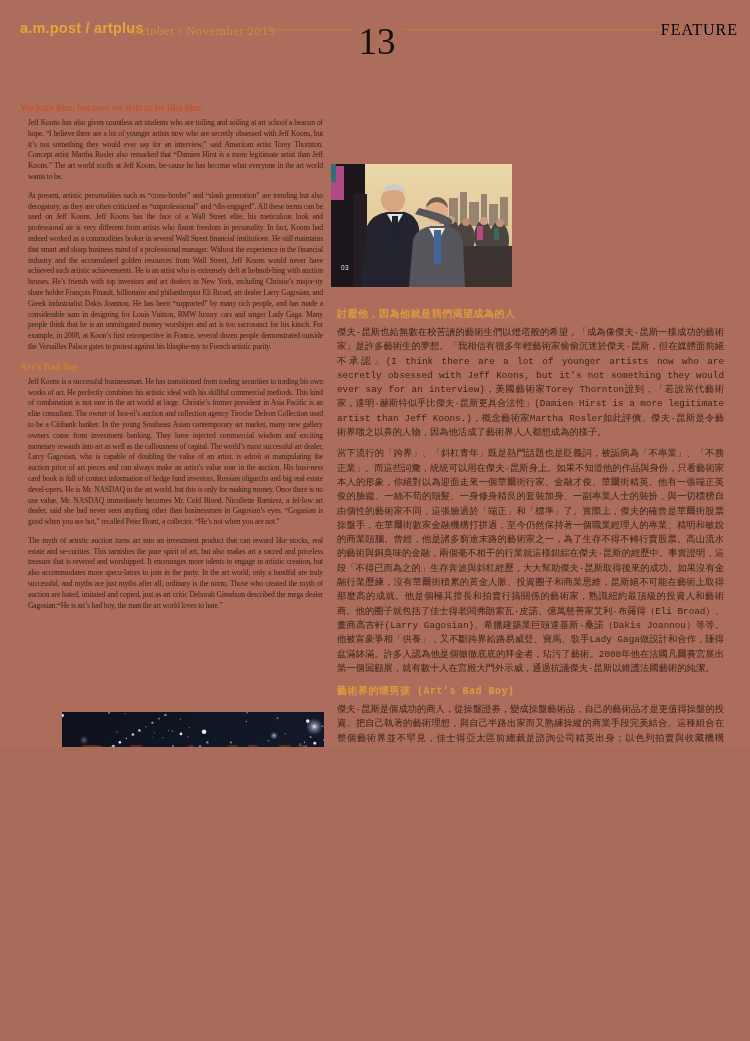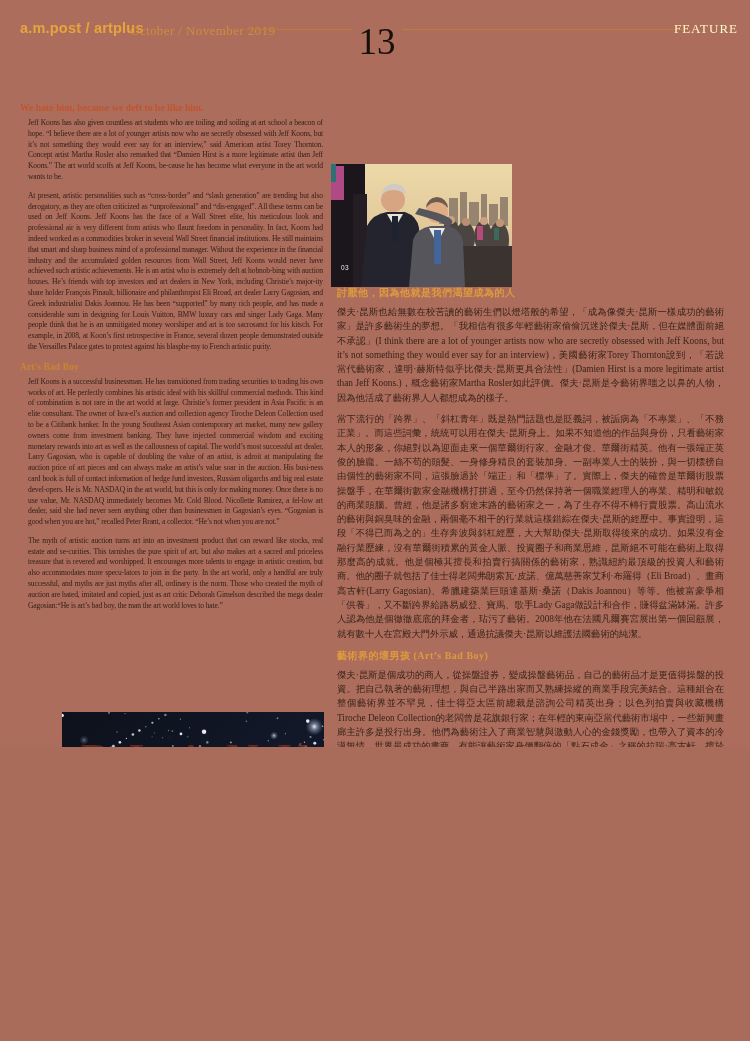--- a/index.html
+++ b/index.html
@@ -7,31 +7,31 @@
         font-family:"Liberation Serif",serif;}
   
   .logo{position:absolute;left:20px;top:20px;font-family:"Liberation Sans",sans-serif;
         font-weight:bold;font-size:14.5px;color:#e5a53d;letter-spacing:.2px;}
   .issue{position:absolute;left:130px;top:23px;font-size:13px;color:#d08d3a;letter-spacing:.4px;}
   .hline{position:absolute;top:29px;height:0;border-top:1px solid #c07c33;}
   .hline.l{left:246px;width:106px;}
   .hline.r{left:402px;width:284px;}
   .pageno{position:absolute;left:352px;top:4px;width:50px;text-align:center;
           font-size:37px;color:#17100a;font-family:"Liberation Serif",serif;margin-top:16px;}
-  .feature{position:absolute;right:12px;top:21px;font-size:13px;color:#fef9c3;letter-spacing:1px;}
+  .feature{position:absolute;right:12px;top:21px;font-size:16px;color:#000000;letter-spacing:1px;}
   
   #col-en{position:absolute;left:20px;top:103px;width:303px;height:606px;overflow:hidden;}
   #col-en h3{margin:0 0 5px 0;font-size:9.5px;font-weight:bold;letter-spacing:.1px;}
   #col-en h3.red{color:#c05430;}
   #col-en h3.gold{color:#cc8430;margin-top:9px;}
   #col-en p{margin:0 0 8px 8px;font-size:7.6px;line-height:10.8px;letter-spacing:-0.15px;
             text-align:justify;color:#33211a;}
   
-  #col-zh{position:absolute;left:337px;top:286px;width:399px;height:600px;overflow:hidden;
-          font-family:Liberation Serif, serif;}
+  #col-zh{position:absolute;left:337px;top:307px;width:399px;height:600px;overflow:hidden;
+          font-family:Liberation Mono, monospace;}
   #col-zh h3{margin:0 0 5px 0;font-size:10px;font-weight:bold;color:#dd9a3e;letter-spacing:.5px;}
   #col-zh h3.second{margin-top:8px;}
   #col-zh p{margin:0 12px 7px 0;font-size:9.3px;line-height:14.3px;text-align:justify;color:#38231a;}
   
   #photo{position:absolute;left:331px;top:164px;width:181px;height:123px;overflow:hidden;}
   #photo svg{display:block;}
   .figlabel{position:absolute;font-family:"Liberation Sans",sans-serif;font-size:6.5px;
             color:#efe9e2;letter-spacing:.5px;}
   #photo .figlabel{left:10px;top:100px;}
   

